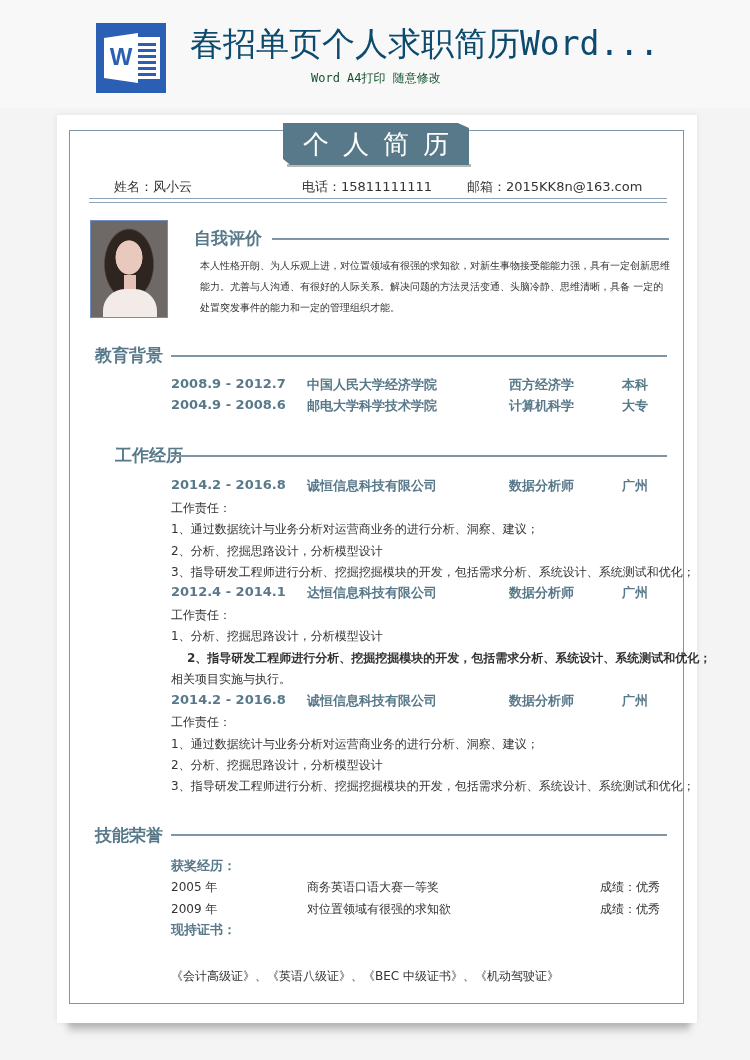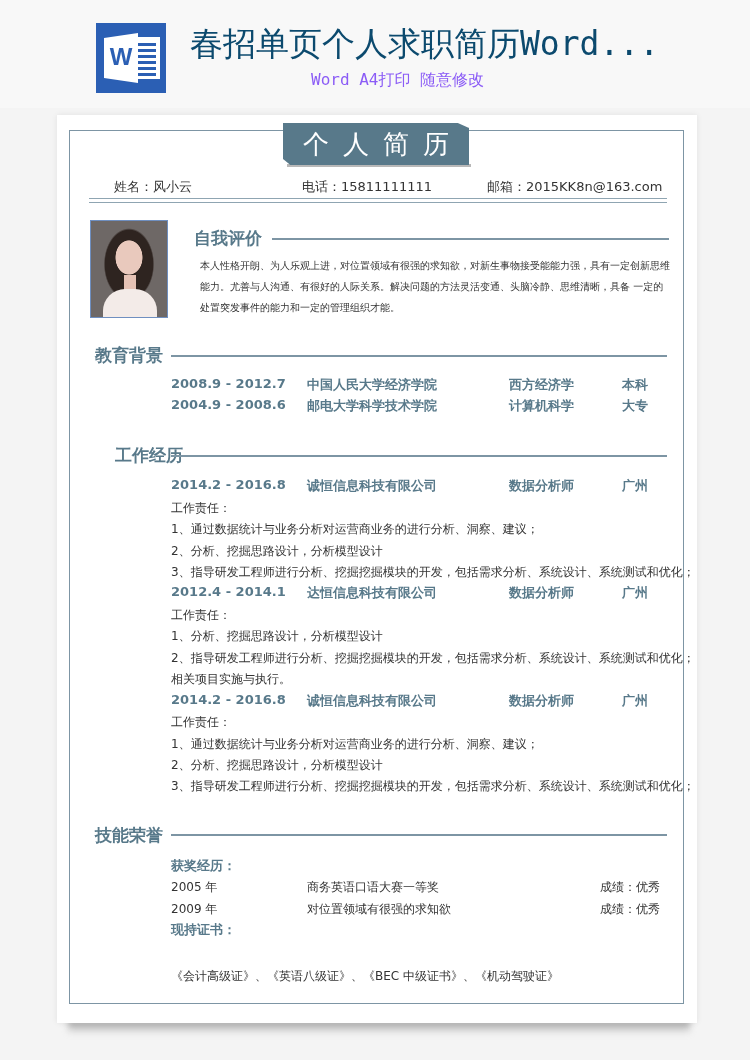--- a/index.html
+++ b/index.html
@@ -29,21 +29,21 @@
     .word-icon .w-letter {
       position: absolute; left: 11px; top: 20px; width: 28px; text-align: center;
       font-family: "Liberation Sans", sans-serif; font-weight: bold; font-size: 24px; color: #2b5fb4;
     }
     .banner-title {
       position: absolute; left: 190px; top: 22px; font-size: 33px; color: #0c4a6e;
       font-family: "DejaVu Sans Mono", "Liberation Mono", monospace; letter-spacing: 0px;
       white-space: nowrap;
     }
     .banner-sub {
-      position: absolute; left: 311px; top: 70px; font-size: 16px; color: #8b5cf6;
+      position: absolute; left: 311px; top: 70px; font-size: 12px; color: #14532d;
       font-family: "DejaVu Sans Mono", "Liberation Mono", monospace; white-space: nowrap;
     }
     
     .sheet-shadow {
       position: absolute; left: 68px; top: 1020px; width: 622px; height: 14px;
       background: linear-gradient(#9a9a9a, rgba(180,180,180,0)); filter: blur(3px);
     }
     .sheet {
       position: absolute; left: 57px; top: 115px; width: 640px; height: 908px;
       background: #fff; box-shadow: 0 0 6px rgba(0,0,0,0.08);
@@ -58,21 +58,21 @@
       text-align: center; line-height: 42px; padding-left: 14px;
       clip-path: polygon(0 0, 94% 0, 100% 12%, 100% 100%, 4% 100%, 0 86%);
       box-shadow: 2px 3px 3px rgba(0,0,0,0.3);
     }
     .title-tab-shadow {
       position: absolute; left: 230px; top: 49px; width: 184px; height: 3px; background: #b8b8b8;
     }
     .contact { position: absolute; top: 63px; font-size: 13px; color: #333; white-space: nowrap; }
     .contact.name { left: 57px; font-family: "DejaVu Serif", serif; }
     .contact.phone { left: 245px; }
-    .contact.email { left: 410px; margin-left: 20px; }
+    .contact.email { left: 410px; }
     .contact-rule { position: absolute; left: 32px; width: 578px; height: 1px; background: #8fa5b2; }
     
     .photo {
       position: absolute; left: 33px; top: 105px; width: 78px; height: 98px;
       border: 1px solid #6f8fc0;
       background:
         radial-gradient(ellipse 15px 19px at 50% 38%, #e9c9bd 0 88%, transparent 92%),
         radial-gradient(ellipse 28px 40px at 50% 45%, #2e2420 0 85%, transparent 90%),
         linear-gradient(to bottom, #6e6866 0 70%, #6e6866 70%);
       overflow: hidden;
@@ -168,21 +168,21 @@
     <div class="text" style="left:114px; top:449px;">3、指导研发工程师进行分析、挖掘挖掘模块的开发，包括需求分析、系统设计、系统测试和优化；</div>
   </div>
 
   <div>
     <div class="row-hl" style="left:114px; top:469px;">2012.4 - 2014.1</div>
     <div class="row-hl" style="left:250px; top:469px;">达恒信息科技有限公司</div>
     <div class="row-hl" style="left:452px; top:469px;">数据分析师</div>
     <div class="row-hl" style="left:565px; top:469px;">广州</div>
     <div class="text" style="left:114px; top:492px;">工作责任：</div>
     <div class="text" style="left:114px; top:513px;">1、分析、挖掘思路设计，分析模型设计</div>
-    <div class="text" style="left:114px; top:535px;">2、指导研发工程师进行分析、挖掘挖掘模块的开发，包括需求分析、系统设计、系统测试和优化；</div>
+    <div class="text" style="left:130px; top:535px;font-weight:bold;">2、指导研发工程师进行分析、挖掘挖掘模块的开发，包括需求分析、系统设计、系统测试和优化；</div>
     <div class="text" style="left:114px; top:556px;">相关项目实施与执行。</div>
   </div>
 
   <div>
     <div class="row-hl" style="left:114px; top:577px;">2014.2 - 2016.8</div>
     <div class="row-hl" style="left:250px; top:577px;">诚恒信息科技有限公司</div>
     <div class="row-hl" style="left:452px; top:577px;">数据分析师</div>
     <div class="row-hl" style="left:565px; top:577px;">广州</div>
     <div class="text" style="left:114px; top:599px;">工作责任：</div>
     <div class="text" style="left:114px; top:621px;">1、通过数据统计与业务分析对运营商业务的进行分析、洞察、建议；</div>

